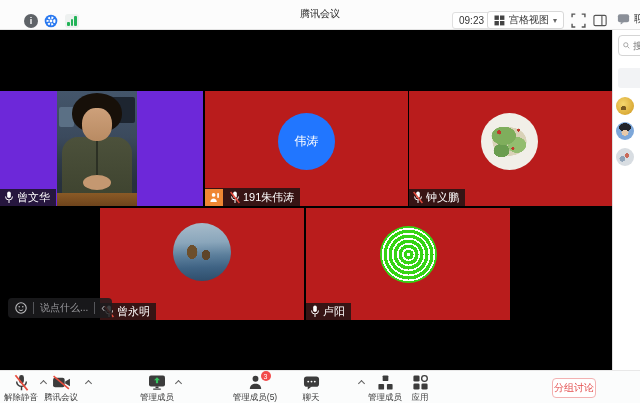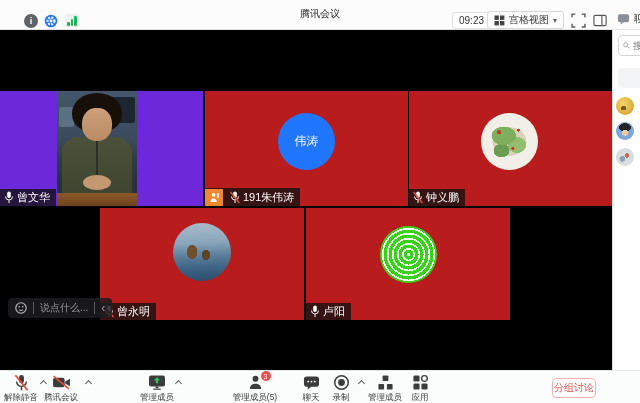--- a/index.html
+++ b/index.html
@@ -298,29 +298,20 @@
         <rect x="1" y="1.5" width="16" height="11" rx="3" fill="#3c3c3c"></rect>
         <path d="M5 12 v3.5 l4.5-3.5 z" fill="#3c3c3c"></path>
         <circle cx="5.5" cy="7" r="1" fill="#fff"></circle>
           <circle cx="9" cy="7" r="1" fill="#fff"></circle>
           <circle cx="12.5" cy="7" r="1" fill="#fff"></circle>
       </svg>
     </span>
     <span class="lbl">聊天</span>
   </div>
 
-  <div class="tool-btn" style="left:318px">
-    <span class="ic">
-      <svg width="17" height="17" viewBox="0 0 18 18">
-        <circle cx="9" cy="9" r="7.2" fill="none" stroke="#3c3c3c" stroke-width="1.6"></circle>
-        <circle cx="9" cy="9" r="3.6" fill="#3c3c3c"></circle>
-      </svg>
-    </span>
-    <span class="lbl">录制</span>
-  </div>
   <span class="chev" style="left:359px"></span>
 
   <div class="tool-btn" style="left:362px">
     <span class="ic">
       <svg width="17" height="17" viewBox="0 0 18 18">
         <rect x="6" y="1.5" width="6" height="6" rx="1" fill="#3c3c3c"></rect>
         <rect x="1.5" y="10.5" width="6" height="6" rx="1" fill="#3c3c3c"></rect>
         <rect x="10.5" y="10.5" width="6" height="6" rx="1" fill="#3c3c3c"></rect>
       </svg>
     </span>

